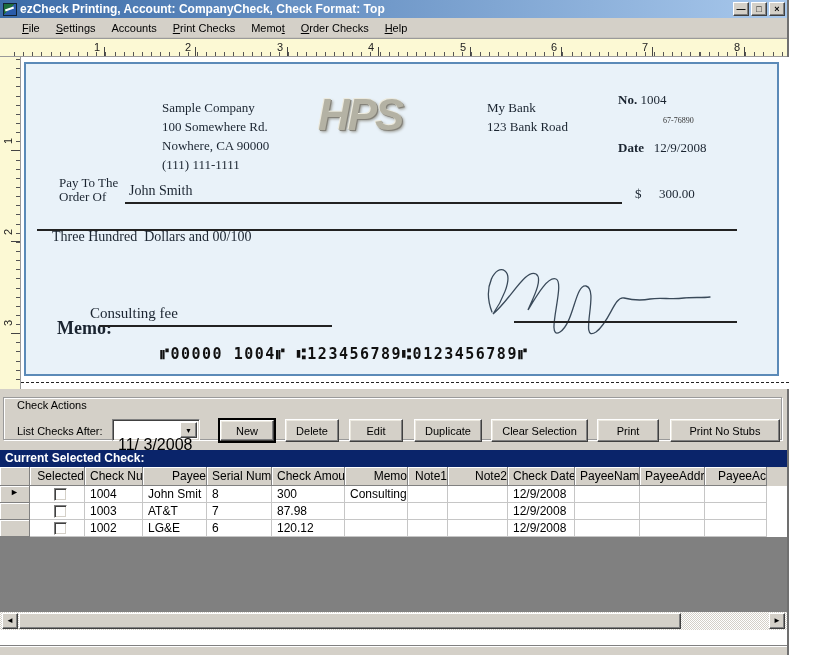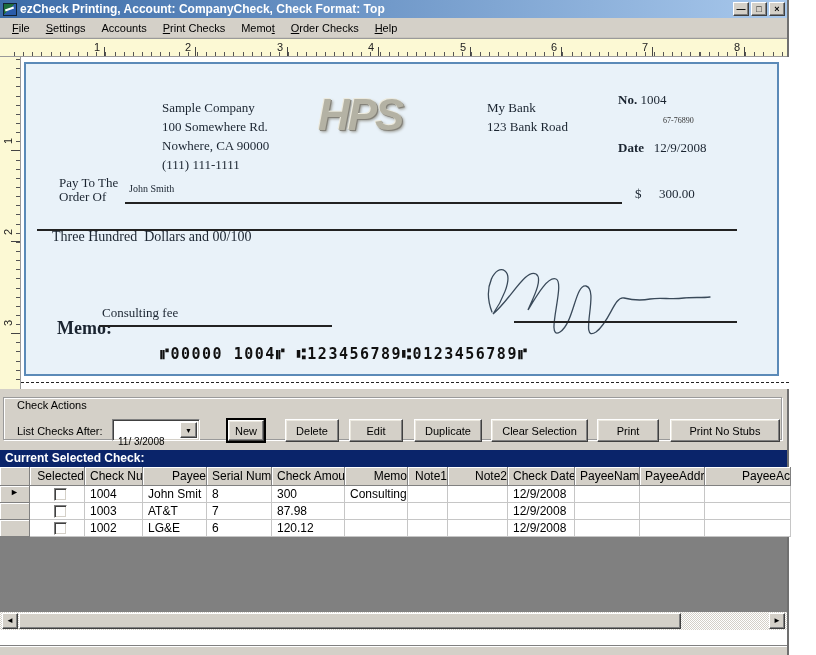--- a/index.html
+++ b/index.html
@@ -8,21 +8,21 @@
 
   
   .titlebar { position:absolute; left:0; top:0; width:100%; height:18px; background:linear-gradient(90deg,#3c6ca8,#a8c8ec); display:flex; align-items:center; padding:0 2px; }
   .appicon { width:14px; height:13px; margin:0 3px 0 1px; background:linear-gradient(135deg,#1e6e3c 0 45%,#2a5caa 45% 100%); border:1px solid #123; position:relative; }
   .appicon::after { content:""; position:absolute; left:1px; top:4px; width:9px; height:2px; background:#fff; transform:rotate(-20deg); }
   .title { color:#fff; font-weight:bold; font-size:12px; white-space:nowrap; letter-spacing:0; }
   .tbtns { margin-left:auto; display:flex; gap:2px; }
   .tbtn { width:16px; height:14px; background:#d4d0c8; border:1px solid; border-color:#fff #404040 #404040 #fff; box-shadow:inset -1px -1px 0 #808080; font-size:9px; line-height:12px; text-align:center; color:#000; font-weight:bold; }
 
   
-  .menubar { position:absolute; left:0; top:18px; width:100%; height:20px; background:#d4d0c8; display:flex; align-items:center; padding-left:4px; border-bottom:1px solid #c8c4bc; }
+  .menubar { position:absolute; left:0; top:18px; width:100%; height:20px; background:#d4d0c8; display:flex; align-items:center; padding-left:14px; border-bottom:1px solid #c8c4bc; }
   .mitem { font-size:11px; padding:3px 8px; white-space:nowrap; }
   .mitem .u { text-decoration:underline; }
 
   
   .hruler { position:absolute; left:0; top:38px; width:100%; height:19px; background:#fcf9d4; border-bottom:1px solid #9a9a9a; border-top:1px solid #9a9a9a;
     background-image:
       repeating-linear-gradient(to right,#444 0 1px,transparent 1px 91.4px),
       repeating-linear-gradient(to right,#555 0 1px,transparent 1px 9.14px);
     background-size:740px 9px,770px 4px;
     background-position:104px 100%,13.5px 100%;
@@ -42,53 +42,53 @@
   .perf { position:absolute; left:0; top:325px; width:100%; border-top:1px dashed #222; }
   .check { position:absolute; left:3px; top:5px; width:755px; height:314px; background:#e9f2f9; border:2px solid #5b8ab8; font-family:"Liberation Serif",serif; color:#1a2430; }
   .check .abs { position:absolute; }
   .coblock { left:136px; top:34px; font-size:13px; line-height:19px; }
   .hps { left:292px; top:26px; font-style:italic; font-weight:900; font-size:44px; letter-spacing:-2px; color:#b4b2a4; text-shadow:-1px -1px 0 #eceade,1px 1px 0 #84827a,2px 2px 3px #9a9a92; font-family:"Liberation Sans",sans-serif; }
   .bankblock { left:461px; top:34px; font-size:13px; line-height:19px; }
   .norow { left:592px; top:28px; font-size:13px; }
   .fraction { left:637px; top:52px; font-size:8px; color:#333; }
   .daterow { left:592px; top:76px; font-size:13px;text-align:center; }
   .payto { left:33px; top:112px; font-size:13px; font-weight:normal; line-height:14px; }
-  .payeename { left:103px; top:119px; font-size:10px; }
+  .payeename { left:103px; top:119px; font-size:14px; }
   .payeeline { left:99px; top:138px; width:497px; border-top:2px solid #222; }
   .dollars { left:609px; top:122px; font-size:13px; }
   .amount { left:633px; top:122px; font-size:13px; }
   .words { left:26px; top:165px; font-size:14px; white-space:pre; }
   .wordsline { left:11px; top:165px; width:700px; border-top:2px solid #222; }
   .memolabel { left:31px; top:254px; font-size:18px; font-weight:bold; }
-  .memovalue { left:76px; top:241px; font-size:13px;text-align:center; }
+  .memovalue { left:64px; top:241px; font-size:15px;text-align:center; }
   .memoline { left:73px; top:261px; width:233px; border-top:2px solid #222; }
   .sigline { left:488px; top:257px; width:223px; border-top:2px solid #222; }
   .sigsvg { left:452px; top:188px; }
   .micr { left:134px; top:281px; font-size:15px; font-weight:bold; letter-spacing:1.5px; font-family:"DejaVu Sans Mono","DejaVu Sans",monospace; color:#111; }
 
   
   .actions { position:absolute; left:0; top:389px; width:100%; height:61px; background:#d4d0c8; }
   .groupbox { position:absolute; left:3px; top:8px; right:5px; bottom:10px; border:1px solid #9a9a9a; box-shadow:inset 1px 1px 0 #fff,1px 1px 0 #fff; }
   .grouplabel { position:absolute; left:9px; top:1px; background:#d4d0c8; padding:0 4px; font-size:11px; }
   .listlabel { position:absolute; left:13px; top:27px; font-size:11px; }
   .combo { position:absolute; left:108px; top:21px; width:88px; height:22px; background:#fff; border:1px solid; border-color:#808080 #fff #fff #808080; box-shadow:inset 1px 1px 0 #404040, inset -1px -1px 0 #d4d0c8; }
-  .combo .val { position:absolute; left:5px; top:16px; font-size:10px; }
+  .combo .val { position:absolute; left:5px; top:16px; font-size:16px; }
   .combo .drop { position:absolute; right:2px; top:2px; width:17px; height:16px; background:#d4d0c8; border:1px solid; border-color:#fff #404040 #404040 #fff; box-shadow:inset -1px -1px 0 #808080; font-size:7px; text-align:center; line-height:15px; color:#000; }
   .btn { position:absolute; top:21px; height:23px; background:#d4d0c8; border:1px solid; border-color:#fff #404040 #404040 #fff; box-shadow:inset -1px -1px 0 #808080,inset 1px 1px 0 #ece9e0; font-size:11px; text-align:center; font-family:"Liberation Sans",sans-serif; display:flex; align-items:center; justify-content:center; }
   .btn.default { box-shadow:0 0 0 2px #000, inset -1px -1px 0 #808080, inset 1px 1px 0 #ece9e0; top:22px; height:21px; }
 
   
   .gridtitle { position:absolute; left:0; top:450px; width:100%; height:17px; background:#0a246a; color:#fff; font-weight:bold; font-size:12px; padding:1px 0 0 5px; }
   .ghead { position:absolute; left:0; top:467px; width:100%; height:19px; display:flex; background:#d4d0c8; }
   .hcell { height:19px; background:#d4d0c8; border-right:1px solid #808080; border-bottom:1px solid #808080; box-shadow:inset 1px 1px 0 #fff; font-size:12px; padding:2px 0 0 5px; white-space:nowrap; overflow:hidden; flex:none;text-align:right; }
   .grow { position:absolute; left:0; width:100%; height:17px; display:flex; background:#fff; }
   .gcell { height:17px; border-right:1px solid #c6c6c6; border-bottom:1px solid #c6c6c6; font-size:12px; padding:1px 0 0 5px; white-space:nowrap; overflow:hidden; flex:none; background:#fff; }
   .gcell.sel { background:#d4d0c8; border-right:1px solid #808080; border-bottom:1px solid #808080; box-shadow:inset 1px 1px 0 #fff; text-align:center; padding:1px 0 0 0; font-size:9px; }
   .cb { display:block; width:13px; height:13px; margin:1px auto 0 38%; background:#fff; border:1px solid; border-color:#808080 #fff #fff #808080; box-shadow:inset 1px 1px 0 #404040,inset -1px -1px 0 #d4d0c8; }
-  .csel{width:30px}.cw1{width:55px}.cw2{width:58px}.cw3{width:64px}.cw4{width:65px}.cw5{width:73px}.cw6{width:63px}.cw7{width:40px}.cw8{width:60px}.cw9{width:67px}.cw10{width:65px}.cw11{width:65px}.cw12{width:86px}
+  .csel{width:30px}.cw1{width:55px}.cw2{width:58px}.cw3{width:64px}.cw4{width:65px}.cw5{width:73px}.cw6{width:63px}.cw7{width:40px}.cw8{width:60px}.cw9{width:67px}.cw10{width:65px}.cw11{width:65px}.cw12{width:62px}
 
   .grayfill { position:absolute; left:0; top:537px; width:100%; height:75px; background:#808080; }
 
   
   .hscroll { position:absolute; left:0; top:612px; width:787px; height:18px; background:conic-gradient(#fff 25%,#d4d0c8 0 50%,#fff 0 75%,#d4d0c8 0); background-size:2px 2px; }
   .sbtn { position:absolute; top:1px; width:16px; height:16px; background:#d4d0c8; border:1px solid; border-color:#fff #404040 #404040 #fff; box-shadow:inset -1px -1px 0 #808080; font-size:8px; line-height:14px; text-align:center; color:#000; }
   .sbtn.left { left:2px; } .sbtn.right { right:2px; }
   .sthumb { position:absolute; left:19px; top:1px; width:662px; height:16px; background:#d4d0c8; border:1px solid; border-color:#fff #404040 #404040 #fff; box-shadow:inset -1px -1px 0 #808080; }
 
   .bottomstrip { position:absolute; left:0; top:630px; width:100%; height:15px; background:#fff; }
@@ -175,21 +175,21 @@
   </div>
 
   <div class="actions">
     <div class="groupbox">
       <span class="grouplabel">Check Actions</span>
       <span class="listlabel">List Checks After:</span>
       <div class="combo">
         <span class="val">11/ 3/2008</span>
         <span class="drop">▼</span>
       </div>
-      <div class="btn default" style="left:224px;width:36px">New</div>
+      <div class="btn default" style="left:216px;width:54px">New</div>
       <div class="btn" style="left:281px;width:54px">Delete</div>
       <div class="btn" style="left:345px;width:54px">Edit</div>
       <div class="btn" style="left:410px;width:68px">Duplicate</div>
       <div class="btn" style="left:487px;width:97px">Clear Selection</div>
       <div class="btn" style="left:593px;width:62px">Print</div>
       <div class="btn" style="left:666px;width:110px">Print No Stubs</div>
     </div>
   </div>
 
   <div class="gridtitle">Current Selected Check:</div>

